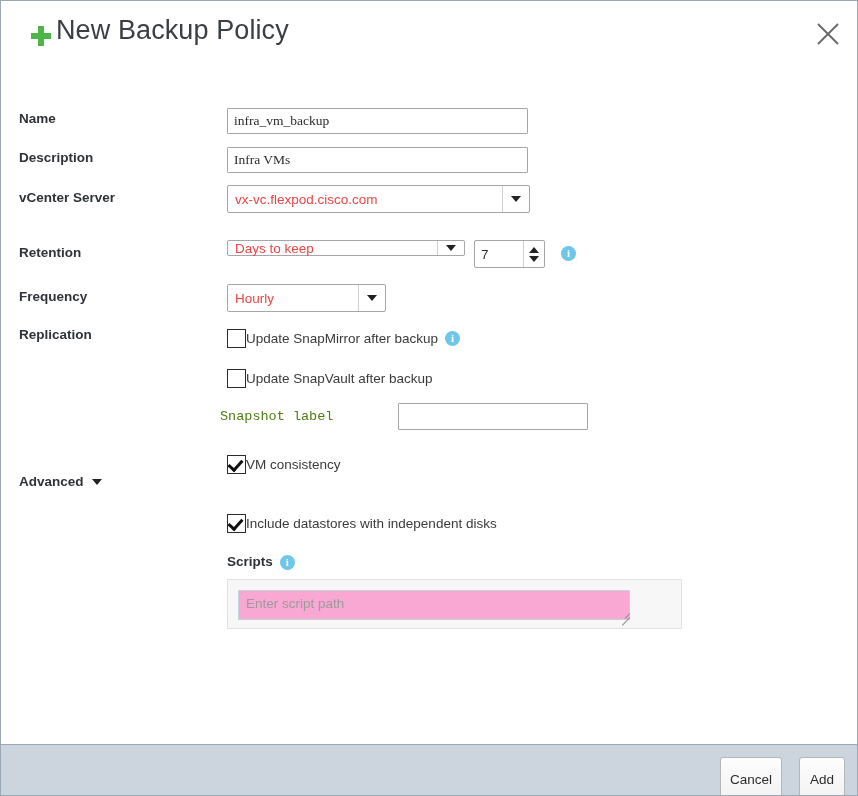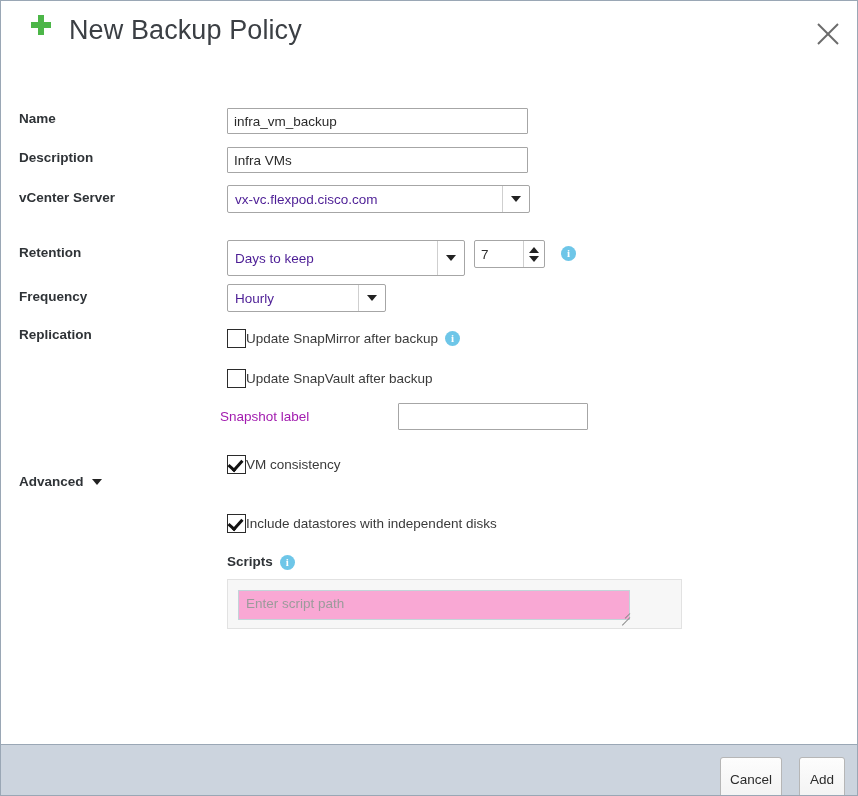--- a/index.html
+++ b/index.html
@@ -25,22 +25,21 @@
     position: absolute;
     left: 0; top: 0;
     width: 858px;
     height: 70px;
   }
   .title-wrap {
     position: absolute;
     left: 30px;
     top: 14px;
     display: flex;
-    align-items: flex-start;
-    gap: 13px;
+    align-items: flex-end;
   }
   .plus-icon {
     position: relative;
     width: 20px;
     height: 20px;
     margin-right: 5px;
     flex: 0 0 auto;
   }
   .plus-icon::before,
   .plus-icon::after {
@@ -94,37 +93,37 @@
     font-weight: bold;
     color: #2f3337;
     line-height: 30px;
     white-space: nowrap;
   }
   .field-text {
     position: absolute;
     box-sizing: border-box;
     border: 1px solid #a6a6a6;
     background: #fff;
-    font-family: Liberation Sans, sans-serif;
+    font-family: Liberation Serif, serif;
     font-size: 13.5px;
     color: #2b2b2b;
     padding: 12px 6px;
     outline: none;
     border-radius: 1px;
   }
   .field-text::placeholder { color: #9b9b9b; }
 
   .select-box {
     position: absolute;
     box-sizing: border-box;
     border: 1px solid #a6a6a6;
     background: #fff;
     border-radius: 2px;
     font-size: 13.5px;
-    color: #4c1d95;
+    color: #ef4444;
     cursor: pointer;
   }
   .select-box .sel-text {
     position: absolute;
     left: 7px;
     top: 0;
     bottom: 0;
     display: flex;
     align-items: center;
     white-space: nowrap;
@@ -248,22 +247,23 @@
     transform: rotate(42deg);
   }
   .cb-label {
     font-size: 13.5px;
     color: #3a3a3a;
   }
 
   .plain-label {
     position: absolute;
     font-size: 13.5px;
-    color: #a21caf;
-    white-space: nowrap;
+    color: #4d7c0f;
+    white-space: nowrap;
+    font-family: Liberation Mono, monospace;
   }
   .bold-label {
     position: absolute;
     font-size: 13.5px;
     font-weight: bold;
     color: #2f3337;
     white-space: nowrap;
   }
   .adv-caret {
     display: inline-block;
@@ -371,21 +371,21 @@
       <div class="select-box" style="left:226px; top:2px; width:303px; height:28px;">
         <span class="sel-text">vx-vc.flexpod.cisco.com</span>
         <span class="caret">
             <i class="caret-glyph"></i>
           </span>
       </div>
     </div>
 
     <div class="row" style="top:167px;">
       <span class="lbl">Retention</span>
-      <div class="select-box" style="left:226px; top:2px; width:238px; height:36px;text-align:center;">
+      <div class="select-box" style="left:226px; top:2px; width:238px; height:16px;text-align:center;">
         <span class="sel-text">Days to keep</span>
         <span class="caret">
             <i class="caret-glyph"></i>
           </span>
       </div>
       <div class="spinner" style="left:473px; top:2px; width:71px; height:28px;">
         <span class="sp-val">7</span>
         <span class="sp-btns">
           <i class="sp-up"></i>
           <i class="sp-down"></i>

